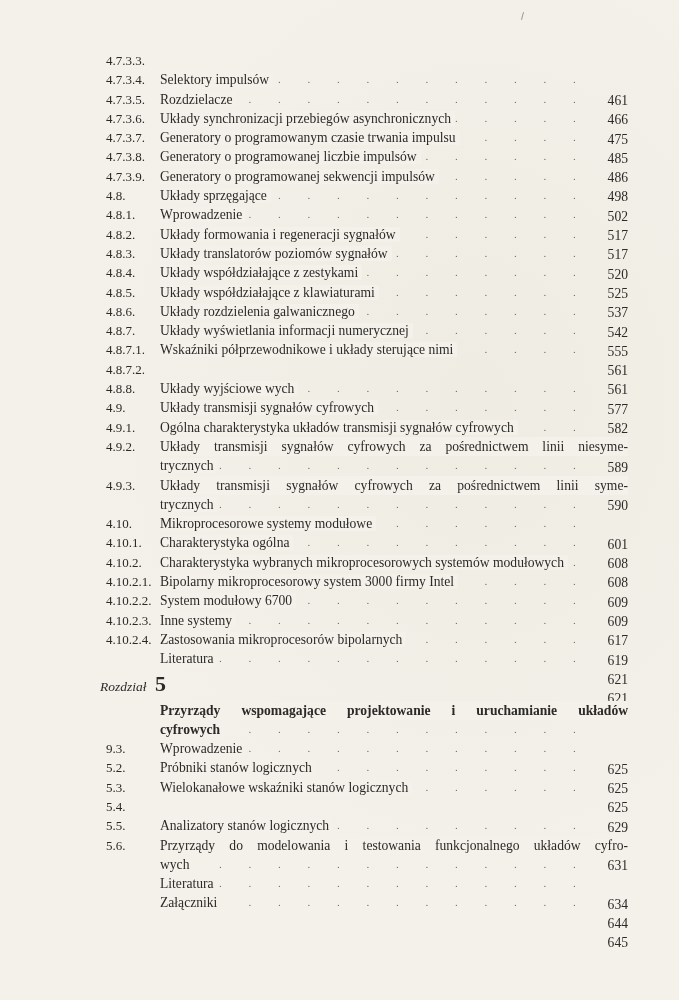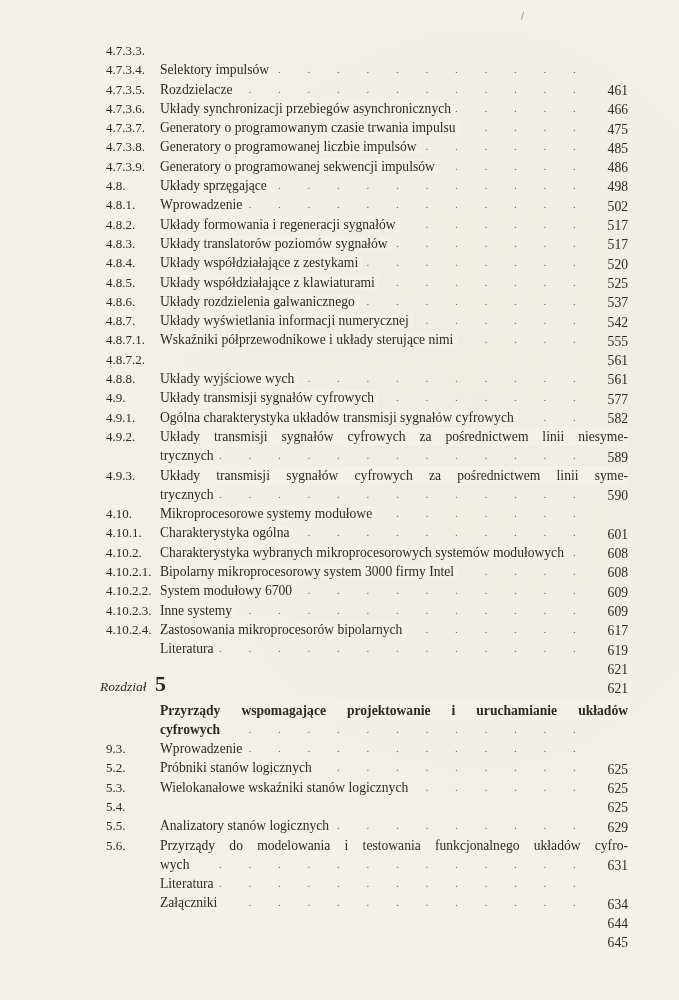--- a/index.html
+++ b/index.html
@@ -14,21 +14,21 @@
     position:absolute; left:0; top:0; width:679px; height:1000px;
     background:
       radial-gradient(ellipse at 70% 40%, rgba(230,226,215,0.35), rgba(0,0,0,0) 60%),
       #f4f1ea;
   }
   .pencil-mark {
     position:absolute; left:522px; top:12px; width:1px; height:8px;
     background:#9a9a9a; transform:rotate(15deg);
   }
   .toc {
-    position:absolute; left:106px; top:41px; width:522px;
+    position:absolute; left:106px; top:51px; width:522px;
   }
   .row {
     position:relative; height:19.3px; line-height:19.3px;
     font-size:13.6px; white-space:nowrap;
   }
   .row .num {
     position:absolute; left:0; top:0;
     font-size:13px;
   }
   .row .title {
@@ -38,21 +38,21 @@
   .row .title .txt { background:#f4f1ea; padding-right:4px; position:relative; z-index:1; }
   .row .title .dots {
     position:absolute; left:0; right:0; top:0;
     color:#6e6c68; letter-spacing:12px; font-size:11px;
     text-align:right; overflow:hidden;
   }
   .row .page-no {
     position:absolute; right:0; top:0; text-align:right;margin-top:40px;
   }
   .chapter {
-    position:relative; height:32px; margin-top:10px;
+    position:relative; height:32px; 
   }
   .chapter .ch-label {
     position:absolute; left:-6px; top:10px;
     font-style:italic; font-size:13.5px;
   }
   .chapter .ch-number {
     position:absolute; left:49px; top:2px;
     font-size:22px; font-weight:bold;
   }
   .row.bold { font-weight:bold; }

